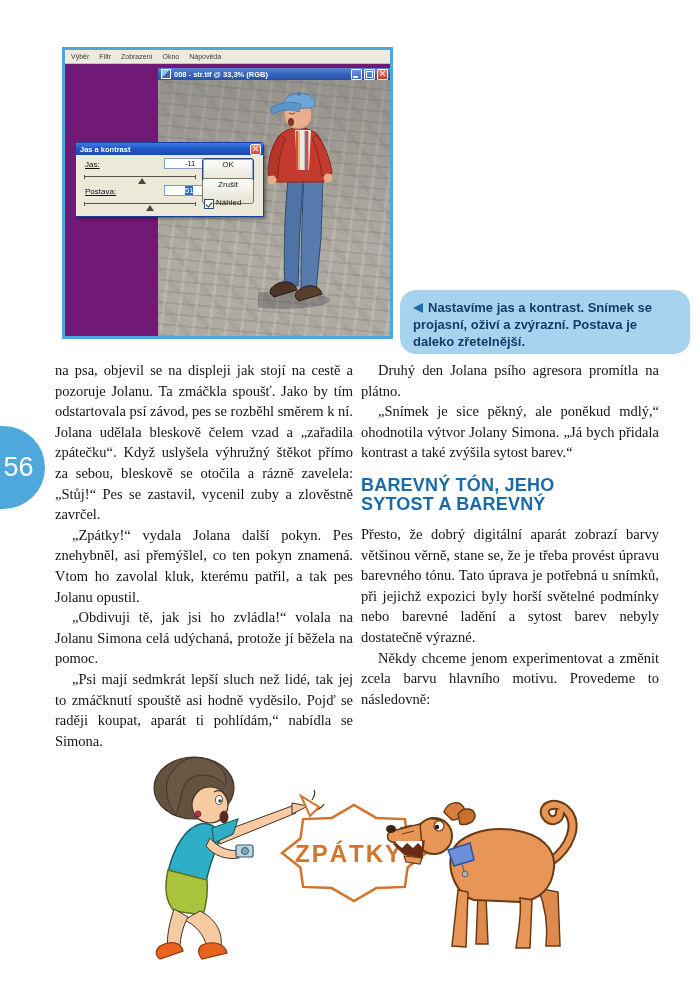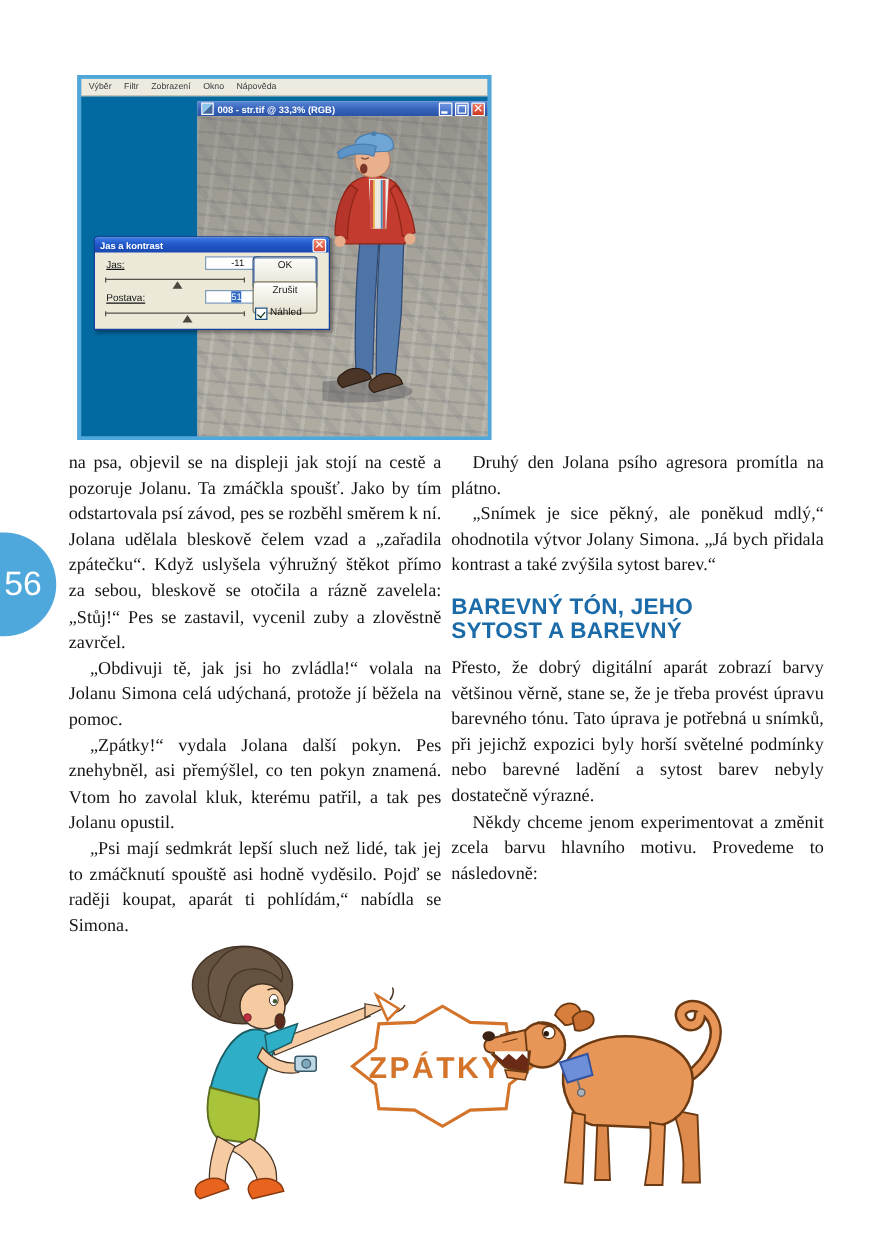--- a/index.html
+++ b/index.html
@@ -1,22 +1,22 @@
 <!DOCTYPE html>
 <html lang="cs"><head>
 <meta charset="utf-8">
 <style>
   html,body{margin:0;padding:0;}
   body{width:700px;height:1001px;position:relative;background:#fff;
        font-family:"Liberation Sans",sans-serif;}
   .page{position:absolute;inset:0;overflow:hidden;background:#fff;}
 
   
-  .screenshot{position:absolute;left:62px;top:60px;width:325px;height:286px;
-              border:3px solid #4FA8DC;background:#0369a1;text-decoration:underline;}
+  .screenshot{position:absolute;left:62px;top:47px;width:325px;height:286px;
+              border:3px solid #4FA8DC;background:#701a75;text-decoration:underline;}
   .menubar{position:absolute;left:0;top:0;right:0;height:13px;background:#EDEAE0;
            border-bottom:1px solid #c6c2b4;font-size:7px;color:#3a3a3a;
            display:flex;align-items:center;gap:10px;padding-left:6px;}
   .imgwindow{position:absolute;left:93px;top:18px;right:0;bottom:0;background:#ECE9D8;}
   .imgtitle{position:absolute;left:0;top:0;right:0;height:12px;
             background:linear-gradient(180deg,#5A86D6 0%,#3562B8 55%,#2A52A4 100%);
             color:#fff;font-size:7.5px;font-weight:bold;display:flex;align-items:center;
             gap:3px;padding:0 2px 0 3px;white-space:nowrap;}
   .title-icon{width:8px;height:8px;border:1px solid #fff;flex:0 0 auto;
               background:linear-gradient(135deg,#8CC4EA 50%,#44689E 50%);}
@@ -33,21 +33,21 @@
     background-color:#ACA89E;
     background-image:
       linear-gradient(180deg,rgba(110,110,108,.38),rgba(195,191,182,.12) 65%),
       repeating-linear-gradient(97deg,rgba(255,255,255,.15) 0 3px,rgba(0,0,0,0) 3px 16px),
       repeating-linear-gradient(5deg,rgba(70,74,90,.17) 0 2px,rgba(0,0,0,0) 2px 11px),
       repeating-linear-gradient(50deg,rgba(96,100,116,.12) 0 5px,rgba(0,0,0,0) 5px 21px);}
   .boy-svg{position:absolute;left:100px;top:8px;width:98px;height:224px;}
 
   
   .dialog{position:absolute;left:10px;top:92px;width:187px;height:73px;background:#ECE9D8;
-          border:1px solid #16409C;border-radius:3px 3px 0 0;box-shadow:2px 2px 3px rgba(0,0,0,.35);margin-top:34px;}
+          border:1px solid #16409C;border-radius:3px 3px 0 0;box-shadow:2px 2px 3px rgba(0,0,0,.35);}
   .dlg-title{position:absolute;left:0;top:0;right:0;height:12px;border-radius:2px 2px 0 0;
              background:linear-gradient(180deg,#3D7BE8 0%,#2258C8 45%,#1A48B0 100%);
              color:#fff;font-size:7.5px;font-weight:bold;display:flex;align-items:center;
              padding:0 2px 0 4px;}
   .dlg-close{margin-left:auto;width:9px;height:9px;border:1px solid #fff;border-radius:2px;
              background:linear-gradient(180deg,#F09078,#D8422E);position:relative;}
   .dlg-close::before,.dlg-close::after{content:"";position:absolute;left:1px;top:3.5px;width:7px;height:1.3px;background:#fff;}
   .dlg-close::before{transform:rotate(45deg);} .dlg-close::after{transform:rotate(-45deg);}
 
   .fld-label{position:absolute;font-size:8px;color:#111;text-decoration:underline;}
@@ -173,29 +173,32 @@
       <div class="slider" style="left:8px;top:60px;width:112px;">
         <span class="sl-thumb" style="left:62px;"></span>
       </div>
       <div class="btn btn-default" style="left:126px;top:15px;">OK</div>
       <div class="btn" style="left:126px;top:35px;">Zrušit</div>
       <span class="chk-box" style="left:128px;top:56px;"></span>
       <span class="chk-label" style="left:140px;top:55px;">Náhled</span>
     </div>
   </div>
 
+  <div class="callout">
+    <span class="callout-arrow"></span><span>Nastavíme jas a kontrast. Snímek se projasní, oživí a zvýrazní. Postava je daleko zřetelnější.</span>
+  </div>
 
   <div class="pagetab">
     <span>56</span>
   </div>
 
   <div class="col col-left">
     <p>na psa, objevil se na displeji jak stojí na cestě a pozoruje Jolanu. Ta zmáčkla spoušť. Jako by tím odstartovala psí závod, pes se rozběhl směrem k ní. Jolana udělala bleskově čelem vzad a „zařadila zpátečku“. Když uslyšela výhružný štěkot přímo za sebou, bleskově se otočila a rázně zavelela: „Stůj!“ Pes se zastavil, vycenil zuby a zlověstně zavrčel.</p>
+    <p class="ind">„Zpátky!“ vydala Jolana další pokyn. Pes znehybněl, asi přemýšlel, co ten pokyn znamená. Vtom ho zavolal kluk, kterému patřil, a tak pes Jolanu opustil.</p>
     <p class="ind">„Obdivuji tě, jak jsi ho zvládla!“ volala na Jolanu Simona celá udýchaná, protože jí běžela na pomoc.</p>
-    <p class="ind">„Zpátky!“ vydala Jolana další pokyn. Pes znehybněl, asi přemýšlel, co ten pokyn znamená. Vtom ho zavolal kluk, kterému patřil, a tak pes Jolanu opustil.</p>
     <p class="ind">„Psi mají sedmkrát lepší sluch než lidé, tak jej to zmáčknutí spouště asi hodně vyděsilo. Pojď se raději koupat, aparát ti pohlídám,“ nabídla se Simona.</p>
   </div>
 
   <div class="col col-right">
     <p class="ind">Druhý den Jolana psího agresora promítla na plátno.</p>
     <p class="ind">„Snímek je sice pěkný, ale poněkud mdlý,“ ohodnotila výtvor Jolany Simona. „Já bych přidala kontrast a také zvýšila sytost barev.“</p>
     <h2 class="section-heading">BAREVNÝ TÓN, JEHO SYTOST A BAREVNÝ</h2>
     <p>Přesto, že dobrý digitální aparát zobrazí barvy většinou věrně, stane se, že je třeba provést úpravu barevného tónu. Tato úprava je potřebná u snímků, při jejichž expozici byly horší světelné podmínky nebo barevné ladění a sytost barev nebyly dostatečně výrazné.</p>
     <p class="ind">Někdy chceme jenom experimentovat a změnit zcela barvu hlavního motivu. Provedeme to následovně:</p>
   </div>

